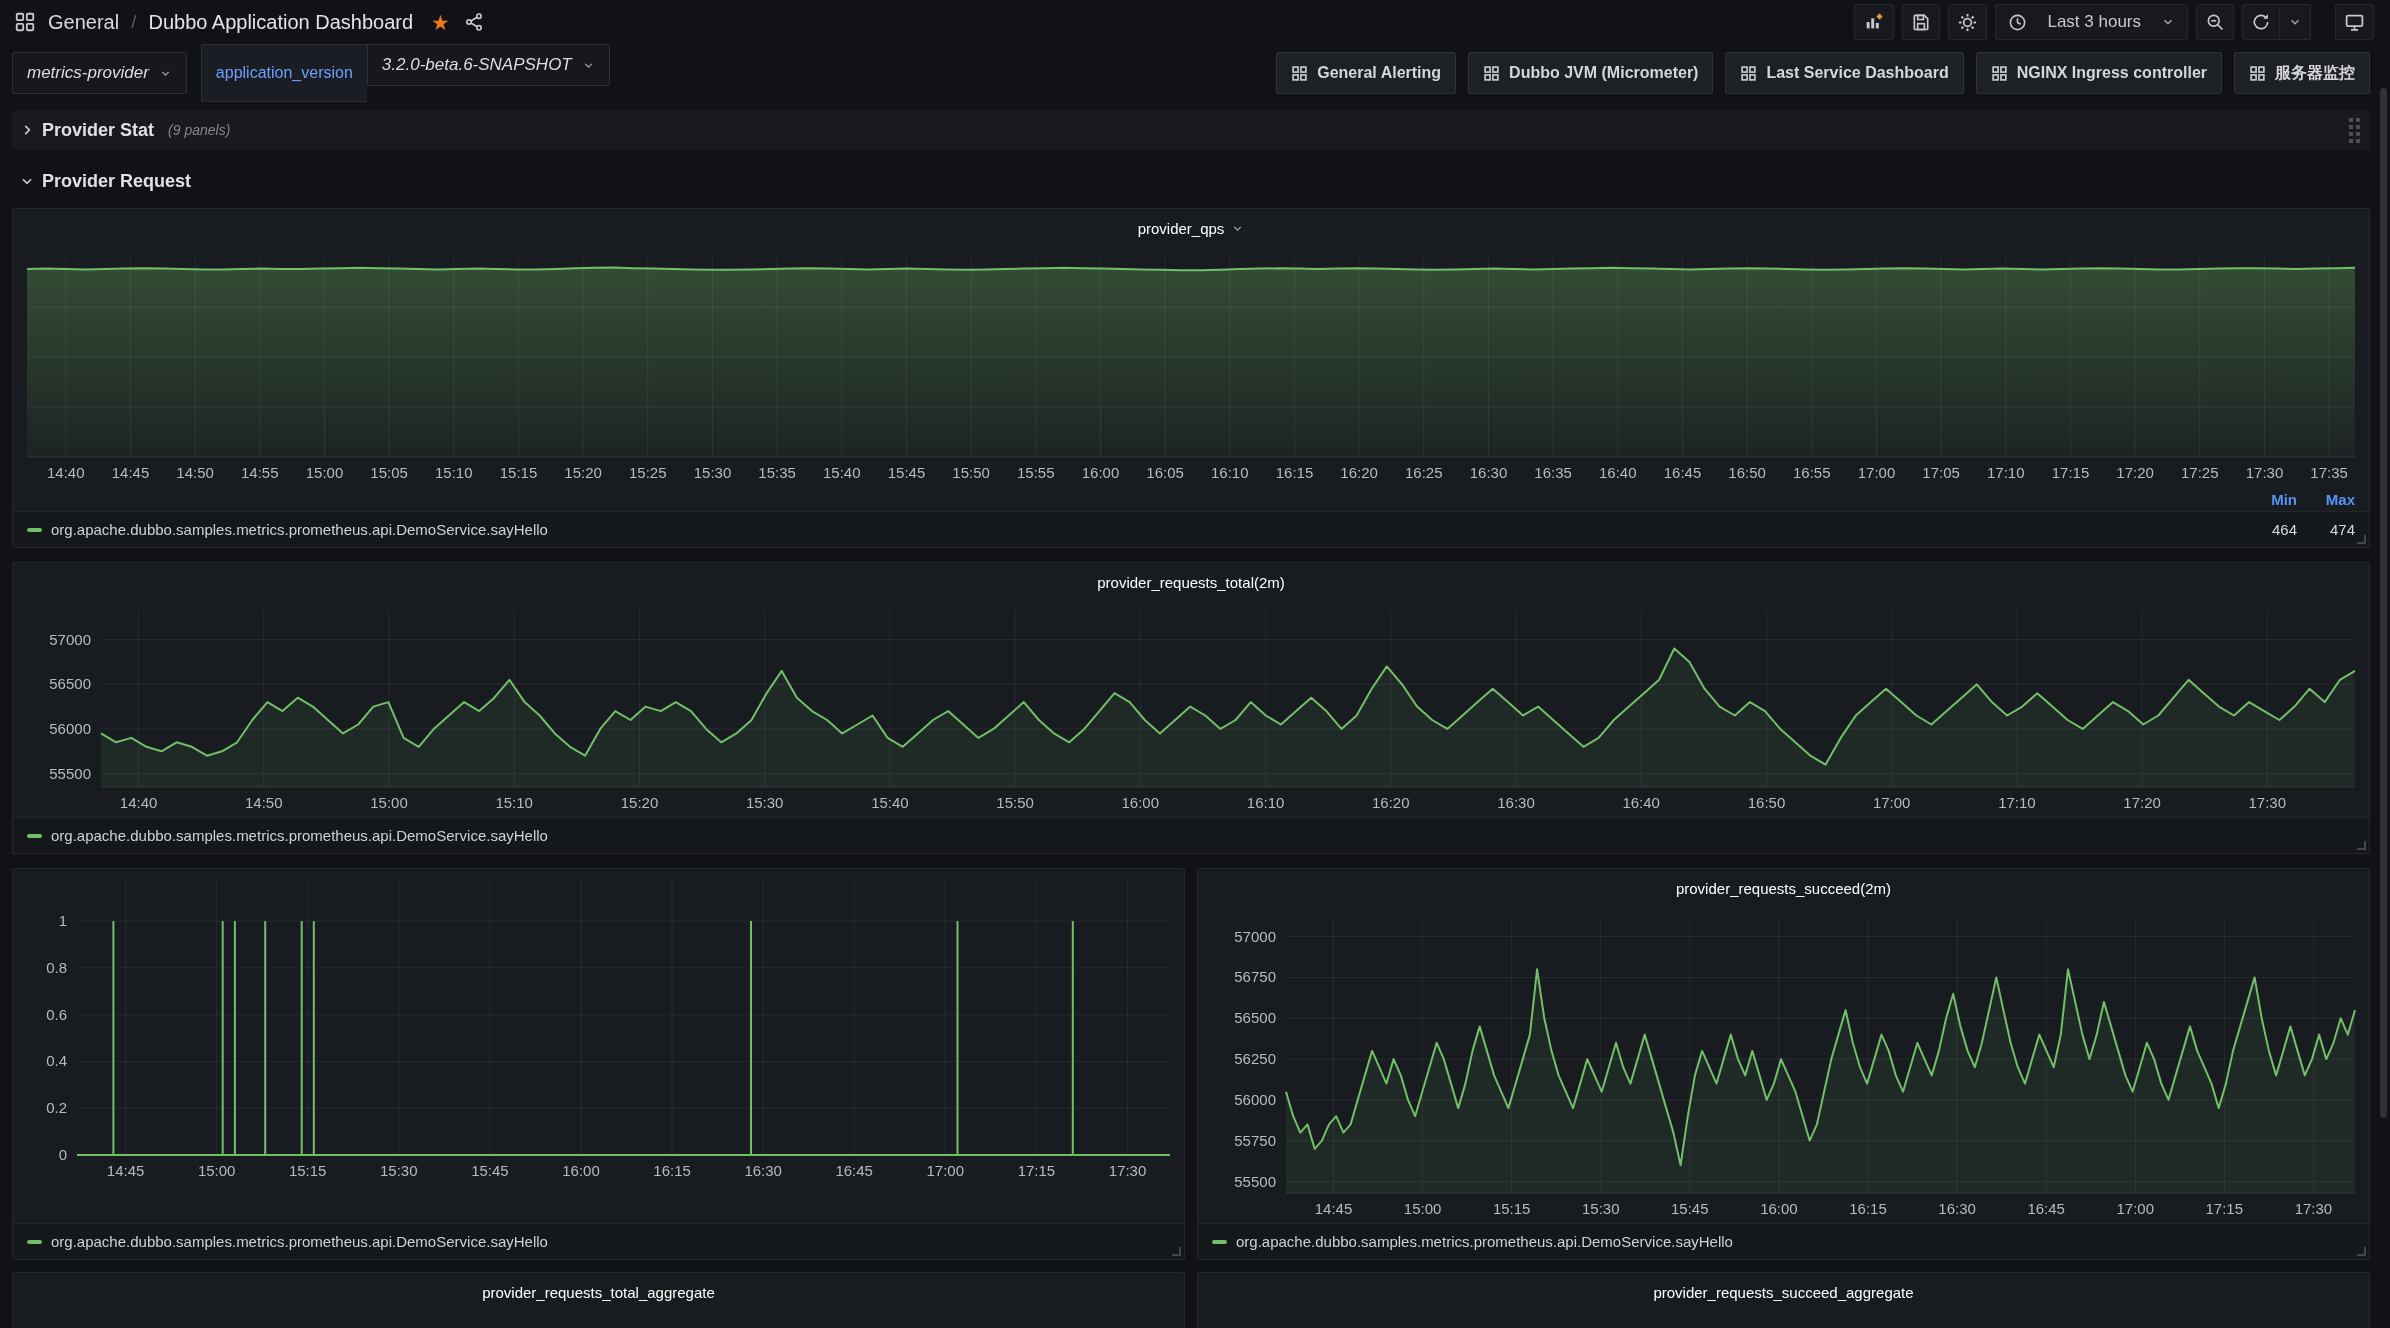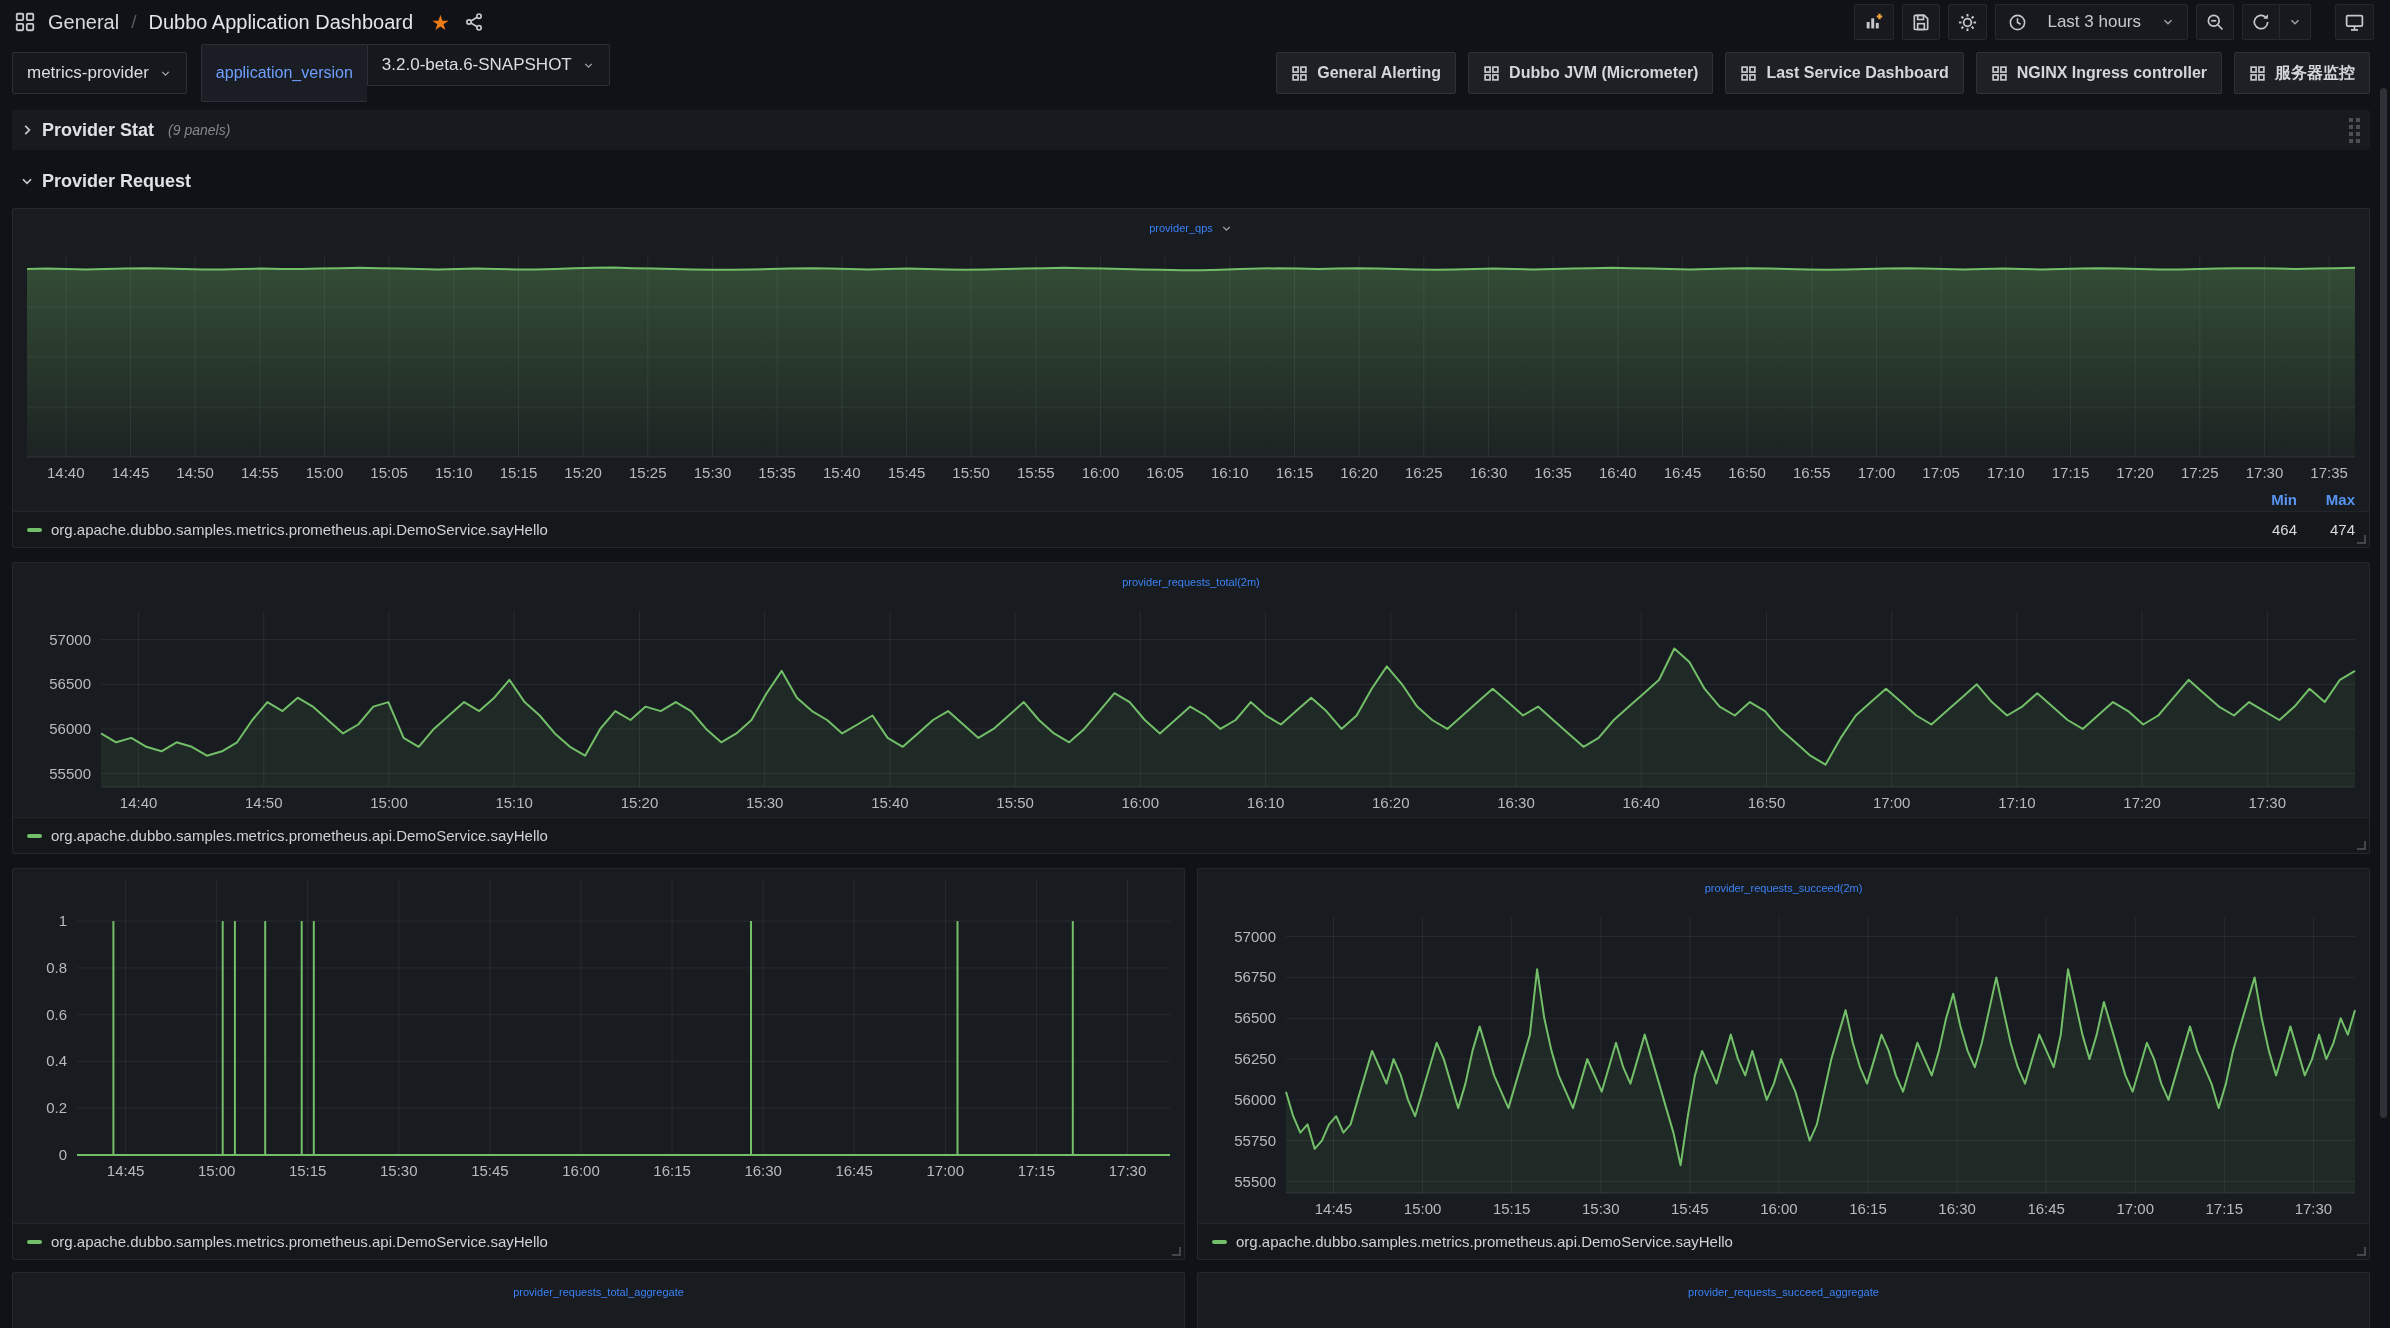--- a/index.html
+++ b/index.html
@@ -27,21 +27,21 @@
   .tgroup { display:flex; align-items:stretch; }
   .tgroup .tbtn:first-child { border-top-right-radius:0; border-bottom-right-radius:0; }
   .tgroup .tbtn:last-child { border-left:none; border-top-left-radius:0; border-bottom-left-radius:0; min-width:30px; }
   .tb-gap { width:8px; }
   
   .subnav { height:58px; display:flex; align-items:center; justify-content:space-between; padding:0 20px 0 12px; }
   .vargroup { display:flex; align-items:center; gap:14px; }
   .varbox {
     height:42px; display:flex; align-items:center; padding:0 14px; gap:10px;
     background:#16181d; border:1px solid #2c2f35; border-radius:2px; cursor:pointer;
-    font-size:17px; color:#dcdde1;
+    font-size:17px; color:#dcdde1;font-style:italic;
   }
   .varlabel {
     height:58px; display:flex; align-items:center; padding:0 14px;
     background:#1a1d23; border:1px solid #2c2f35; border-right:none; border-radius:2px 0 0 2px;
     font-size:16px; font-weight:500; color:#6E9FFF;
   }
   .varpair { display:flex; align-items:stretch; }
   .varpair .varbox { border-radius:0 2px 2px 0; }
   .dashlinks { display:flex; align-items:center; gap:12px; }
   .dashlink {
@@ -57,21 +57,21 @@
   }
   .rowbar .spacer, .rowhead .spacer { flex:1; }
   .row-title { font-size:18px; font-weight:600; color:#e0e1e5; margin-left:8px; }
   .row-count { font-size:14px; font-style:italic; color:#84878e; margin-left:14px; }
   .rowhead { height:30px; display:flex; align-items:center; margin:0 0 12px 8px; cursor:pointer; }
   .panel {
     background:#181b1f; border:1px solid rgba(204,204,220,0.07); border-radius:2px;
     display:flex; flex-direction:column; position:relative; margin-bottom:14px;
   }
   .panel-title-row { height:38px; display:flex; align-items:center; justify-content:center; gap:7px; flex:none; cursor:pointer; }
-  .panel-title { font-size:11px; font-weight:500; color:#3b82f6; }
+  .panel-title { font-size:15px; font-weight:500; color:#ffffff; }
   .chart { flex:1 1 auto; position:relative; overflow:hidden; }
   svg text.tick { font-family:"Liberation Sans",sans-serif; font-size:15px; fill:#b7bac1; }
   
   .minmax-row { height:24px; display:flex; justify-content:flex-end; align-items:center; padding-right:14px; flex:none; }
   .minmax-row .col { width:58px; text-align:right; font-size:15px; font-weight:700; color:#5794F2; cursor:pointer; }
   .legend { border-top:1px solid rgba(204,204,220,0.08); background:rgba(0,0,0,0.10);
     display:flex; align-items:center; padding:0 14px 0 14px; flex:none; height:36px; }
   .legend .series { display:flex; align-items:center; gap:9px; flex:1; cursor:pointer; }
   .swatch { width:15px; height:4px; border-radius:2px; background:#73BF69; flex:none; }
   .series-name { font-size:15px; color:#d0d1d6; }

